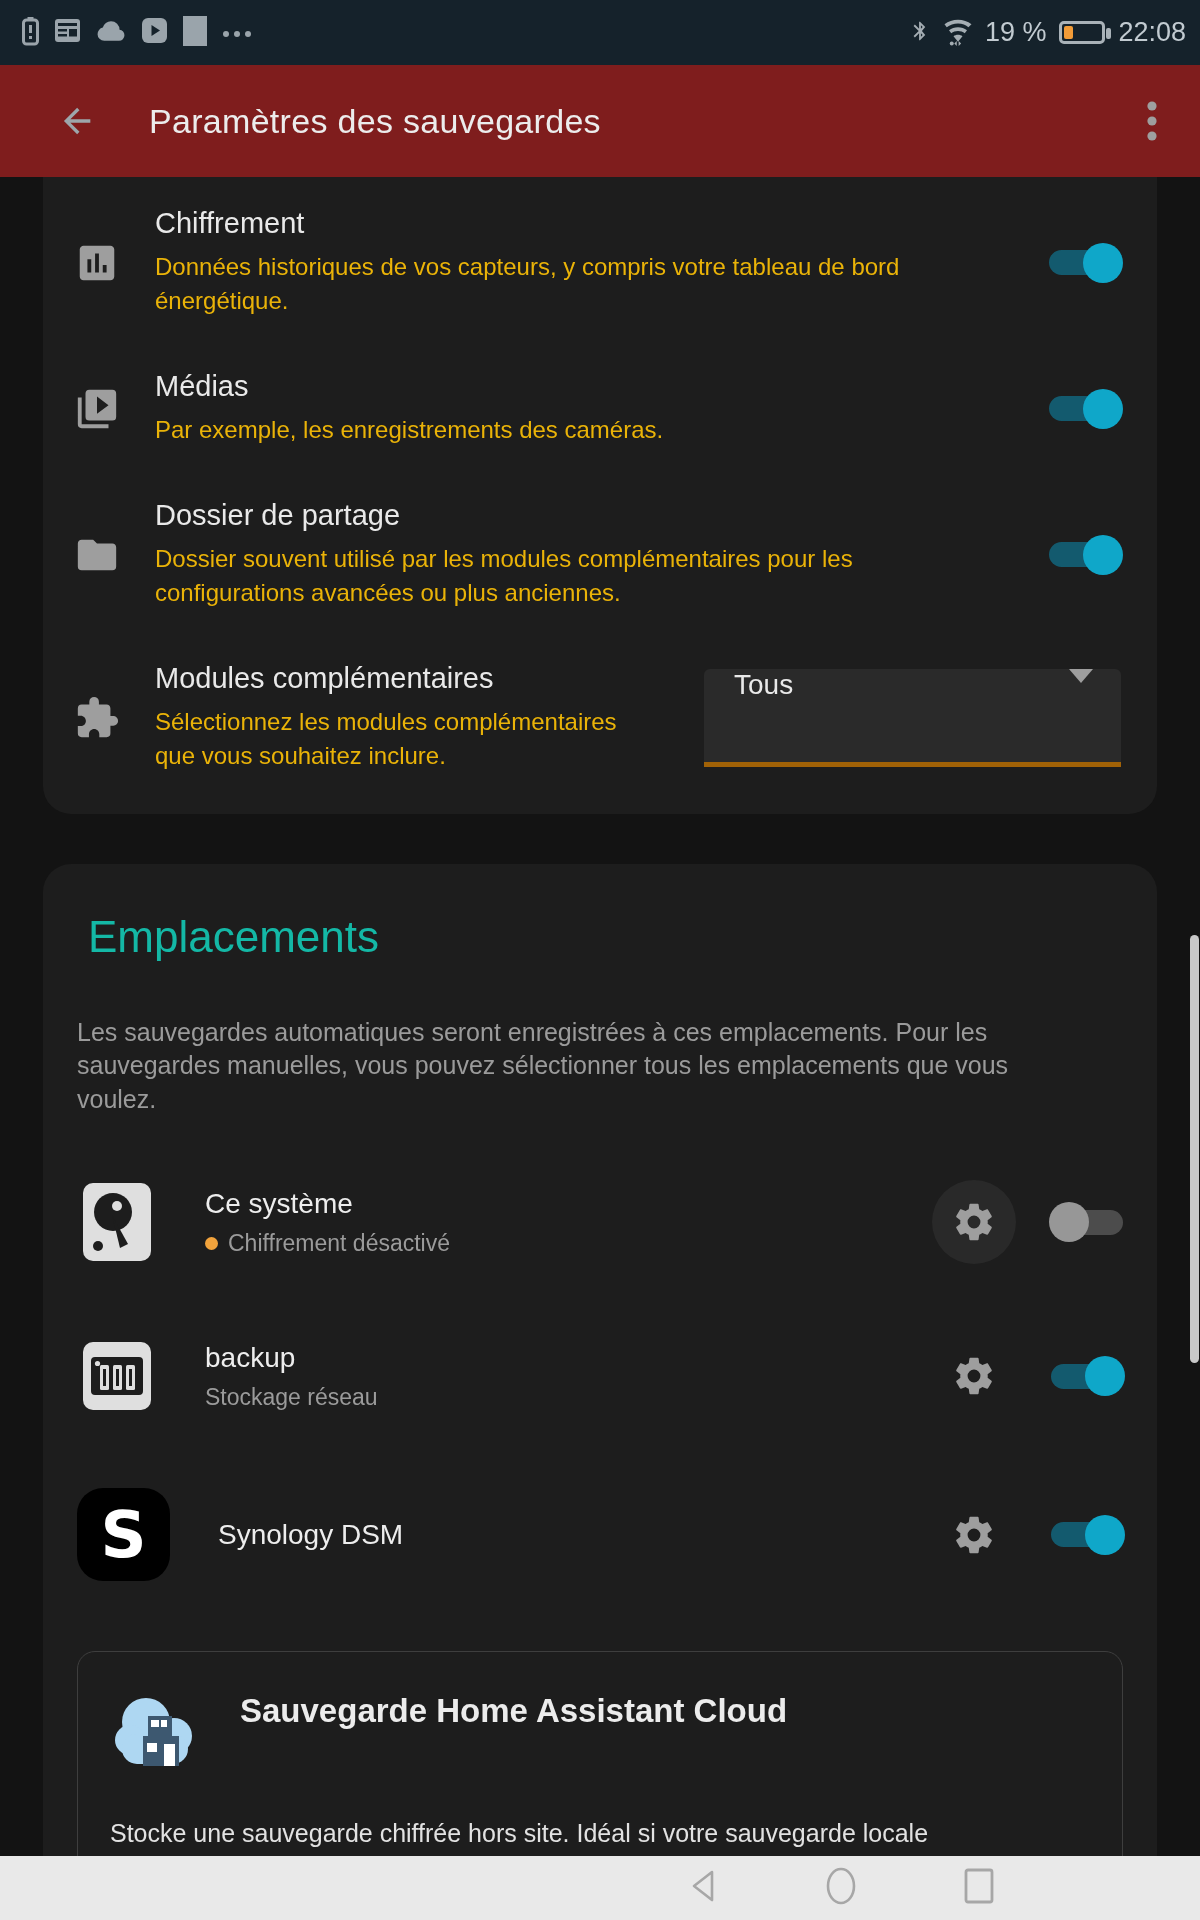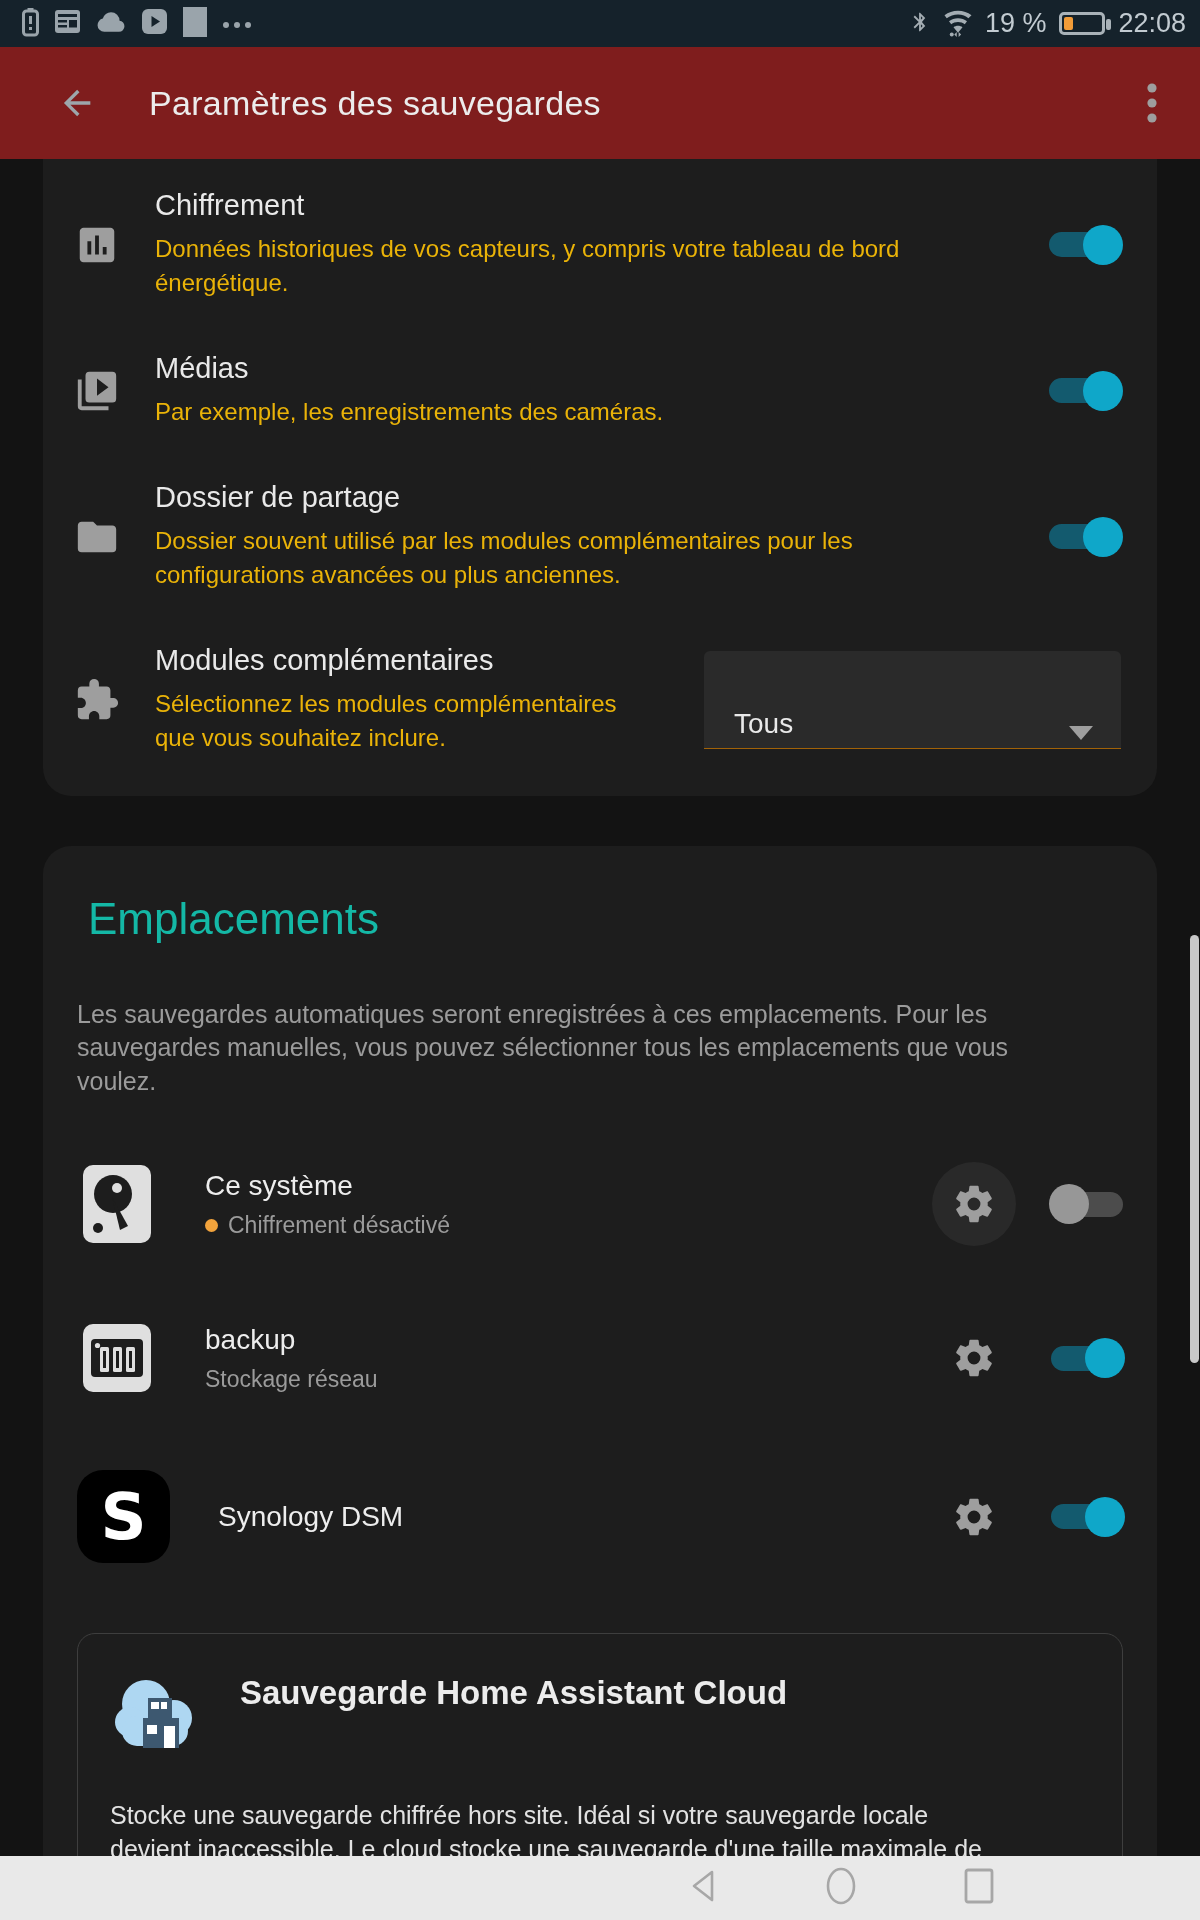--- a/index.html
+++ b/index.html
@@ -3,21 +3,21 @@
 <meta charset="utf-8">
 <style>
   * { box-sizing: border-box; }
   html,body { margin:0; padding:0; }
   body {
     width:1200px; height:1920px; overflow:hidden; position:relative;
     background:#131313; font-family:"Liberation Sans", sans-serif;
   }
   
   .statusbar {
-    height:47px; background:#15222b; display:flex; align-items:center;
+    height:65px; background:#15222b; display:flex; align-items:center;
     padding:0 14px; color:#b6bfc5;
   }
   .sb-left { display:flex; align-items:center; gap:15px; margin-left:8px; }
   .sb-right { margin-left:auto; display:flex; align-items:center; gap:9px; }
   .sb-text { font-size:27px; color:#c2cbd1; }
   .batt { width:46px; height:23px; border:3px solid #a9b2b8; border-radius:5px; position:relative; margin:0 4px; }
   .batt::after { content:""; position:absolute; right:-9px; top:4px; width:5px; height:11px; background:#a9b2b8; border-radius:2px; }
   .batt-fill { position:absolute; left:2px; top:2px; bottom:2px; width:9px; border-radius:2px; }
   
   .appbar { height:112px; background:#7f1d1d; display:flex; align-items:center; }
@@ -40,22 +40,22 @@
   
   .toggle { position:relative; width:72px; height:25px; border-radius:13px; flex:0 0 72px; }
   .toggle .thumb { position:absolute; top:50%; transform:translateY(-50%); width:40px; height:40px; border-radius:50%; }
   .toggle.on  { background:#135a6e; }
   .toggle.on .thumb  { right:-2px; background:#0fa7c9; }
   .toggle.off { background:#4c4c4c; }
   .toggle.off .thumb { left:-2px; background:#979797; }
   
   .select {
     margin-left:auto; width:417px; height:98px; background:#2a2a2a;
-    border-radius:6px 6px 0 0; border-bottom:1px solid #a16207;
-    display:flex; align-items:flex-end; padding:0 28px 8px 30px;
+    border-radius:6px 6px 0 0; border-bottom:5px solid #a16207;
+    display:flex; align-items:flex-start; padding:0 28px 0 30px;
   }
   .select-value { font-size:28px; color:#e9e9e9; }
   .select-caret { margin-left:auto; width:0; height:0; border-left:12px solid transparent; border-right:12px solid transparent; border-top:14px solid #9e9e9e; }
   
   .loc-title { font-size:44px; font-weight:400; color:#14b8a6; margin:0 0 54px 11px; }
   .loc-desc { font-size:25px; color:#9b9b9b; line-height:1.34; white-space:pre-line; margin:0 0 64px 0; }
   .litem { display:flex; align-items:center; margin-bottom:70px; }
   .litem-icon { flex:0 0 80px; display:flex; justify-content:center; }
   .litem-text { margin-left:48px; }
   .litem-name { font-size:28px; color:#ededed; }

